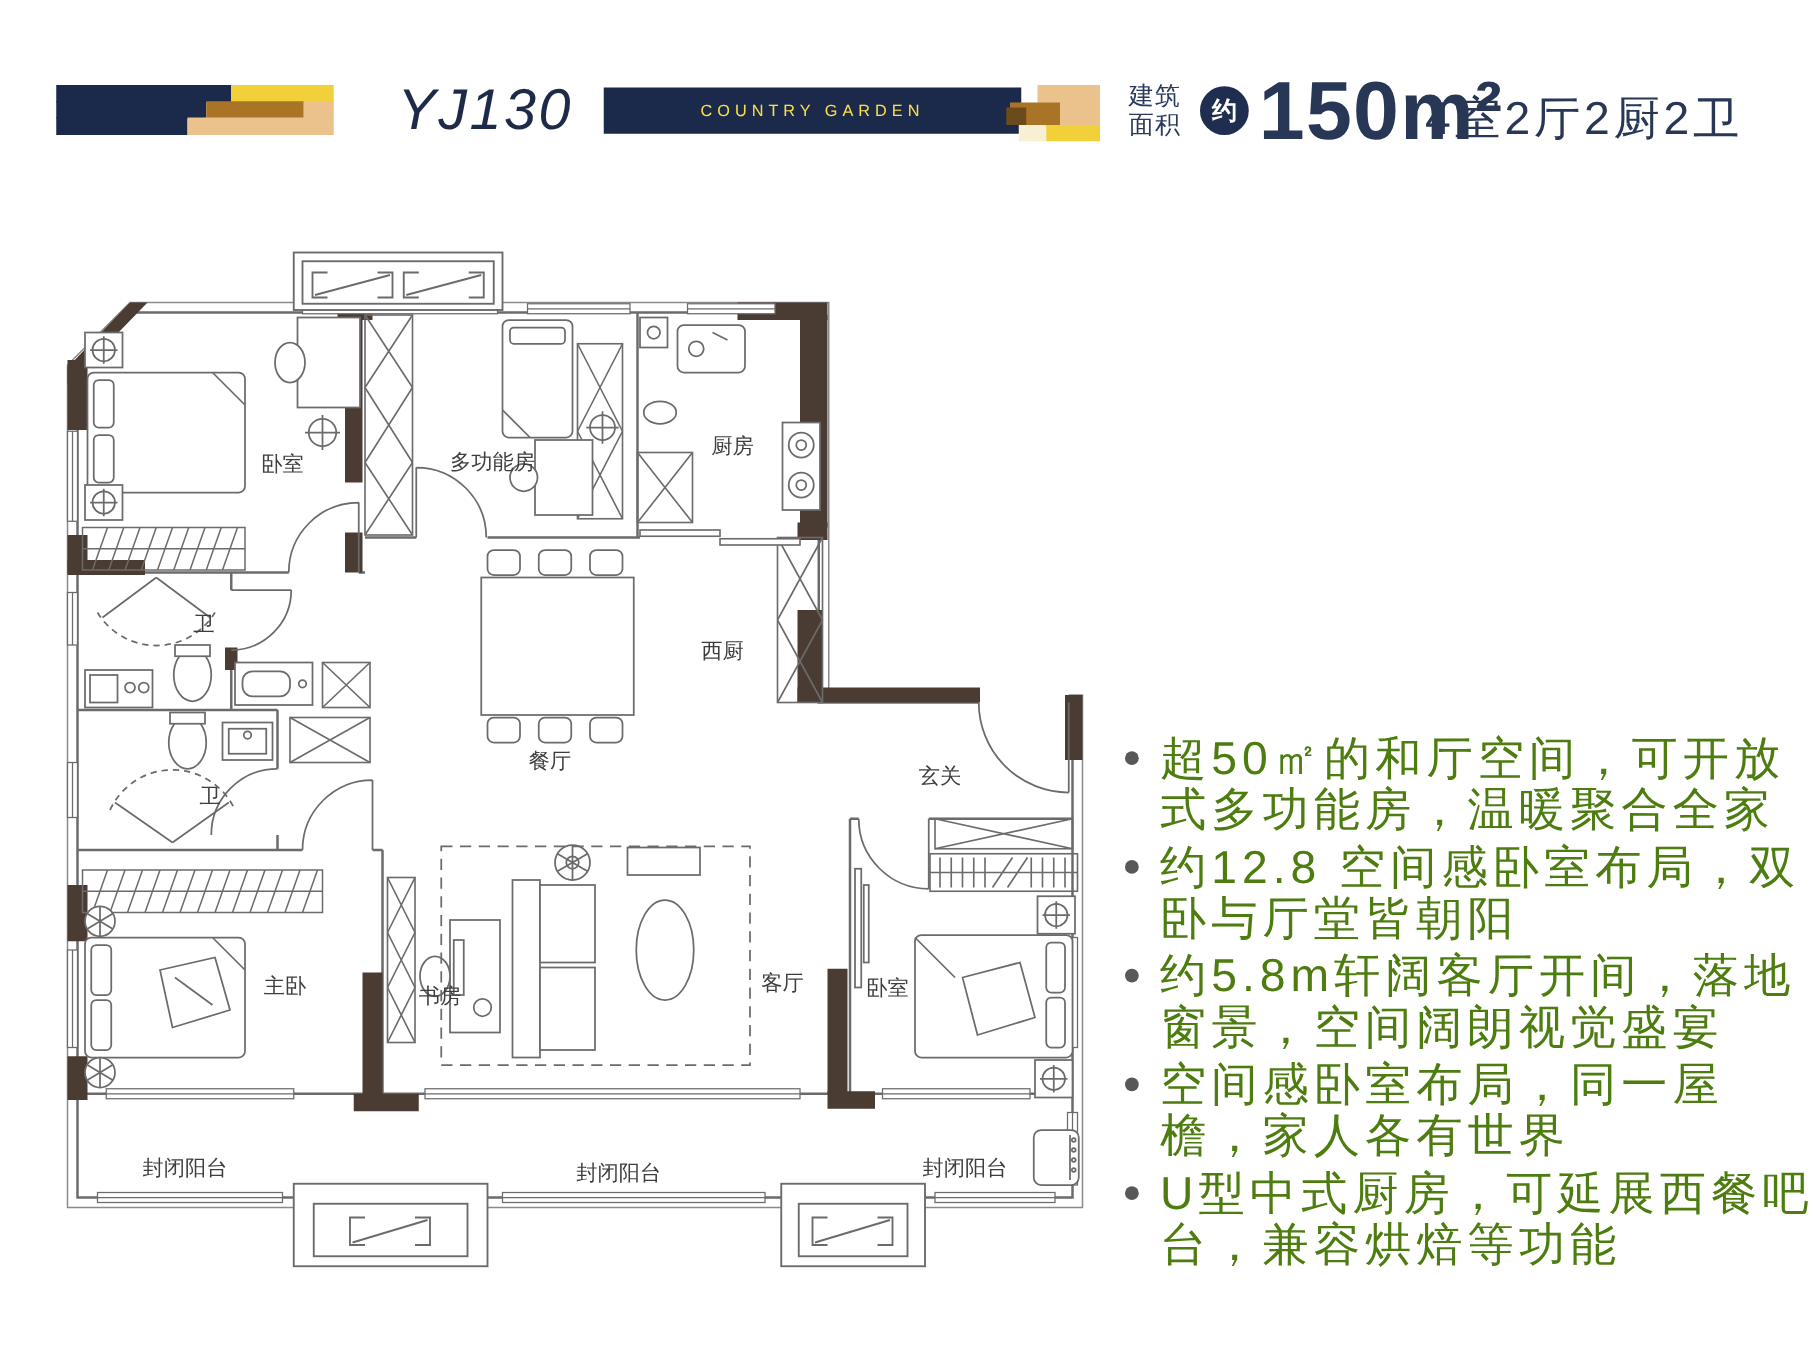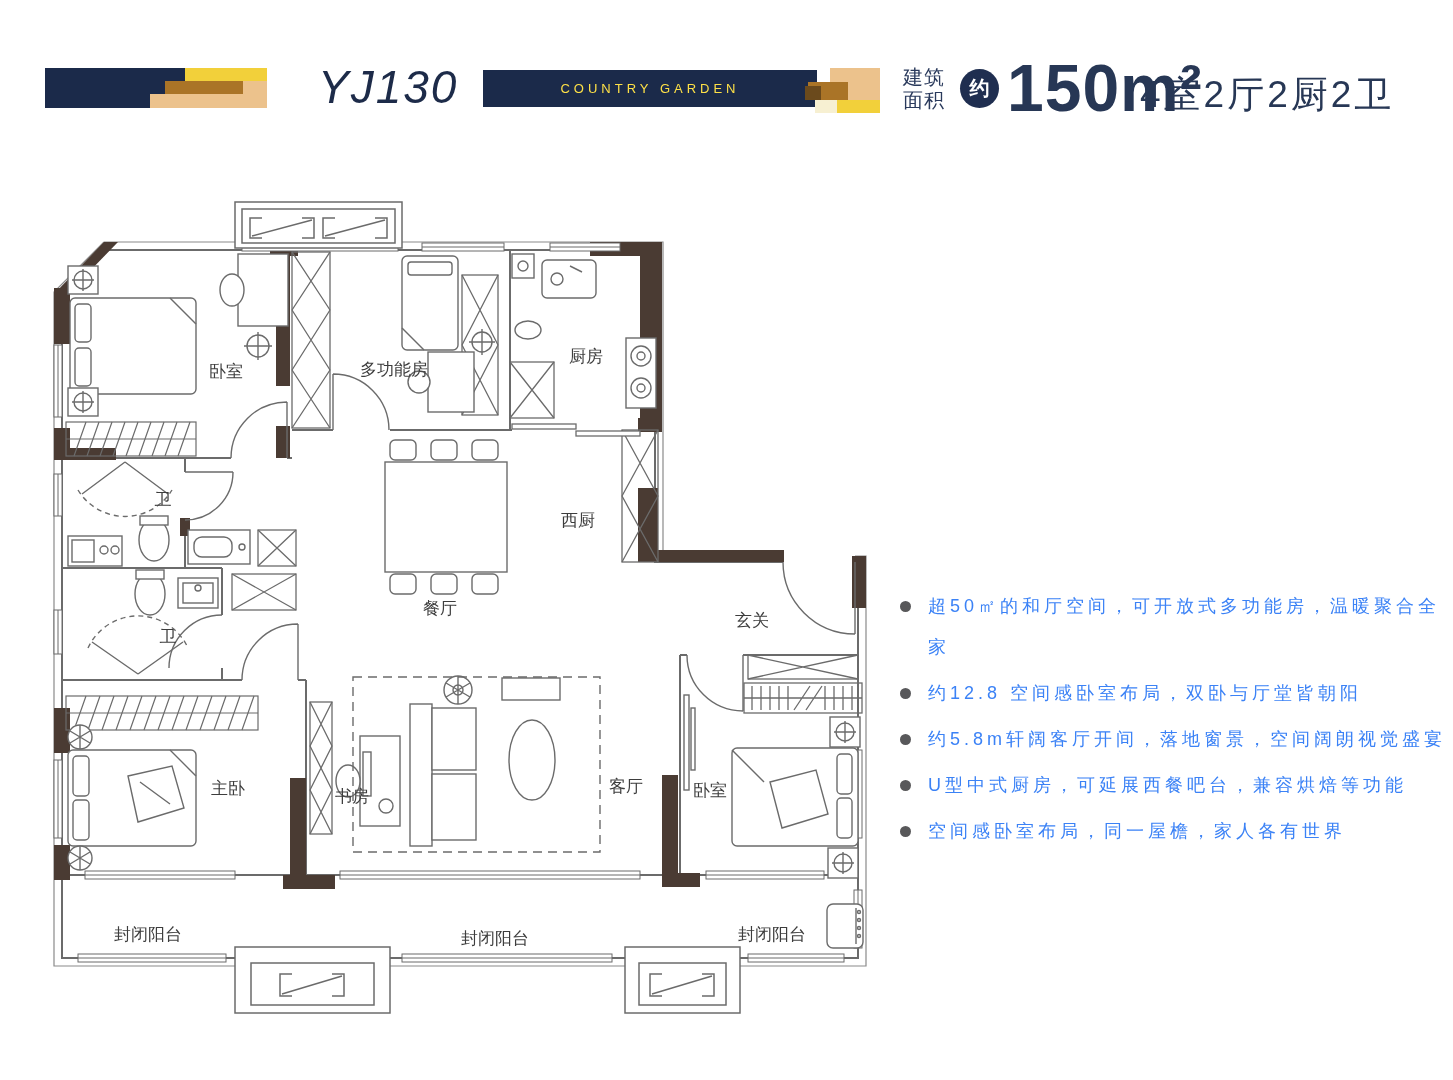--- a/index.html
+++ b/index.html
@@ -25,21 +25,21 @@
   .roomsSummary{position:absolute;left:1140px;top:70px;font-size:37px;color:#273755;
                 font-weight:500;letter-spacing:3px;}
   
   .plan{position:absolute;left:30px;top:190px;width:860px;height:850px;}
   .plan svg{display:block;}
   
   .features{position:absolute;left:900px;top:586px;width:552px;margin:0;padding:0;list-style:none;}
   .features li{display:flex;margin-bottom:5px;}
   .features .dot{flex:0 0 11px;width:11px;height:11px;border-radius:50%;background:#58585a;
                  margin:15px 17px 0 0;}
-  .features .txt{flex:1;font-size:18px;line-height:41px;letter-spacing:4px;color:#3b82f6;}
+  .features .txt{flex:1;font-size:37px;line-height:41px;letter-spacing:4px;color:#4d7c0f;}
 </style>
 </head>
 <body>
 
 <div class="page">
 
   <div class="logo1">
     <div class="row blk" style="top:0;width:140px;background:#1b2a4a;left:0;"></div>
     <div class="row blk" style="top:0;left:140px;width:82px;background:#f2d03a;"></div>
     <div class="row blk" style="top:13px;width:120px;background:#1b2a4a;left:0;height:14px;"></div>
@@ -342,21 +342,21 @@
     <li>
       <span class="dot"></span>
       <span class="txt">约12.8 空间感卧室布局，双卧与厅堂皆朝阳</span>
     </li>
     <li>
       <span class="dot"></span>
       <span class="txt">约5.8m轩阔客厅开间，落地窗景，空间阔朗视觉盛宴</span>
     </li>
     <li>
       <span class="dot"></span>
+      <span class="txt">空间感卧室布局，同一屋檐，家人各有世界</span>
+    </li>
+    <li>
+      <span class="dot"></span>
       <span class="txt">U型中式厨房，可延展西餐吧台，兼容烘焙等功能</span>
     </li>
-    <li>
-      <span class="dot"></span>
-      <span class="txt">空间感卧室布局，同一屋檐，家人各有世界</span>
-    </li>
   </ul>
 
 </div>
 
 </body></html>

